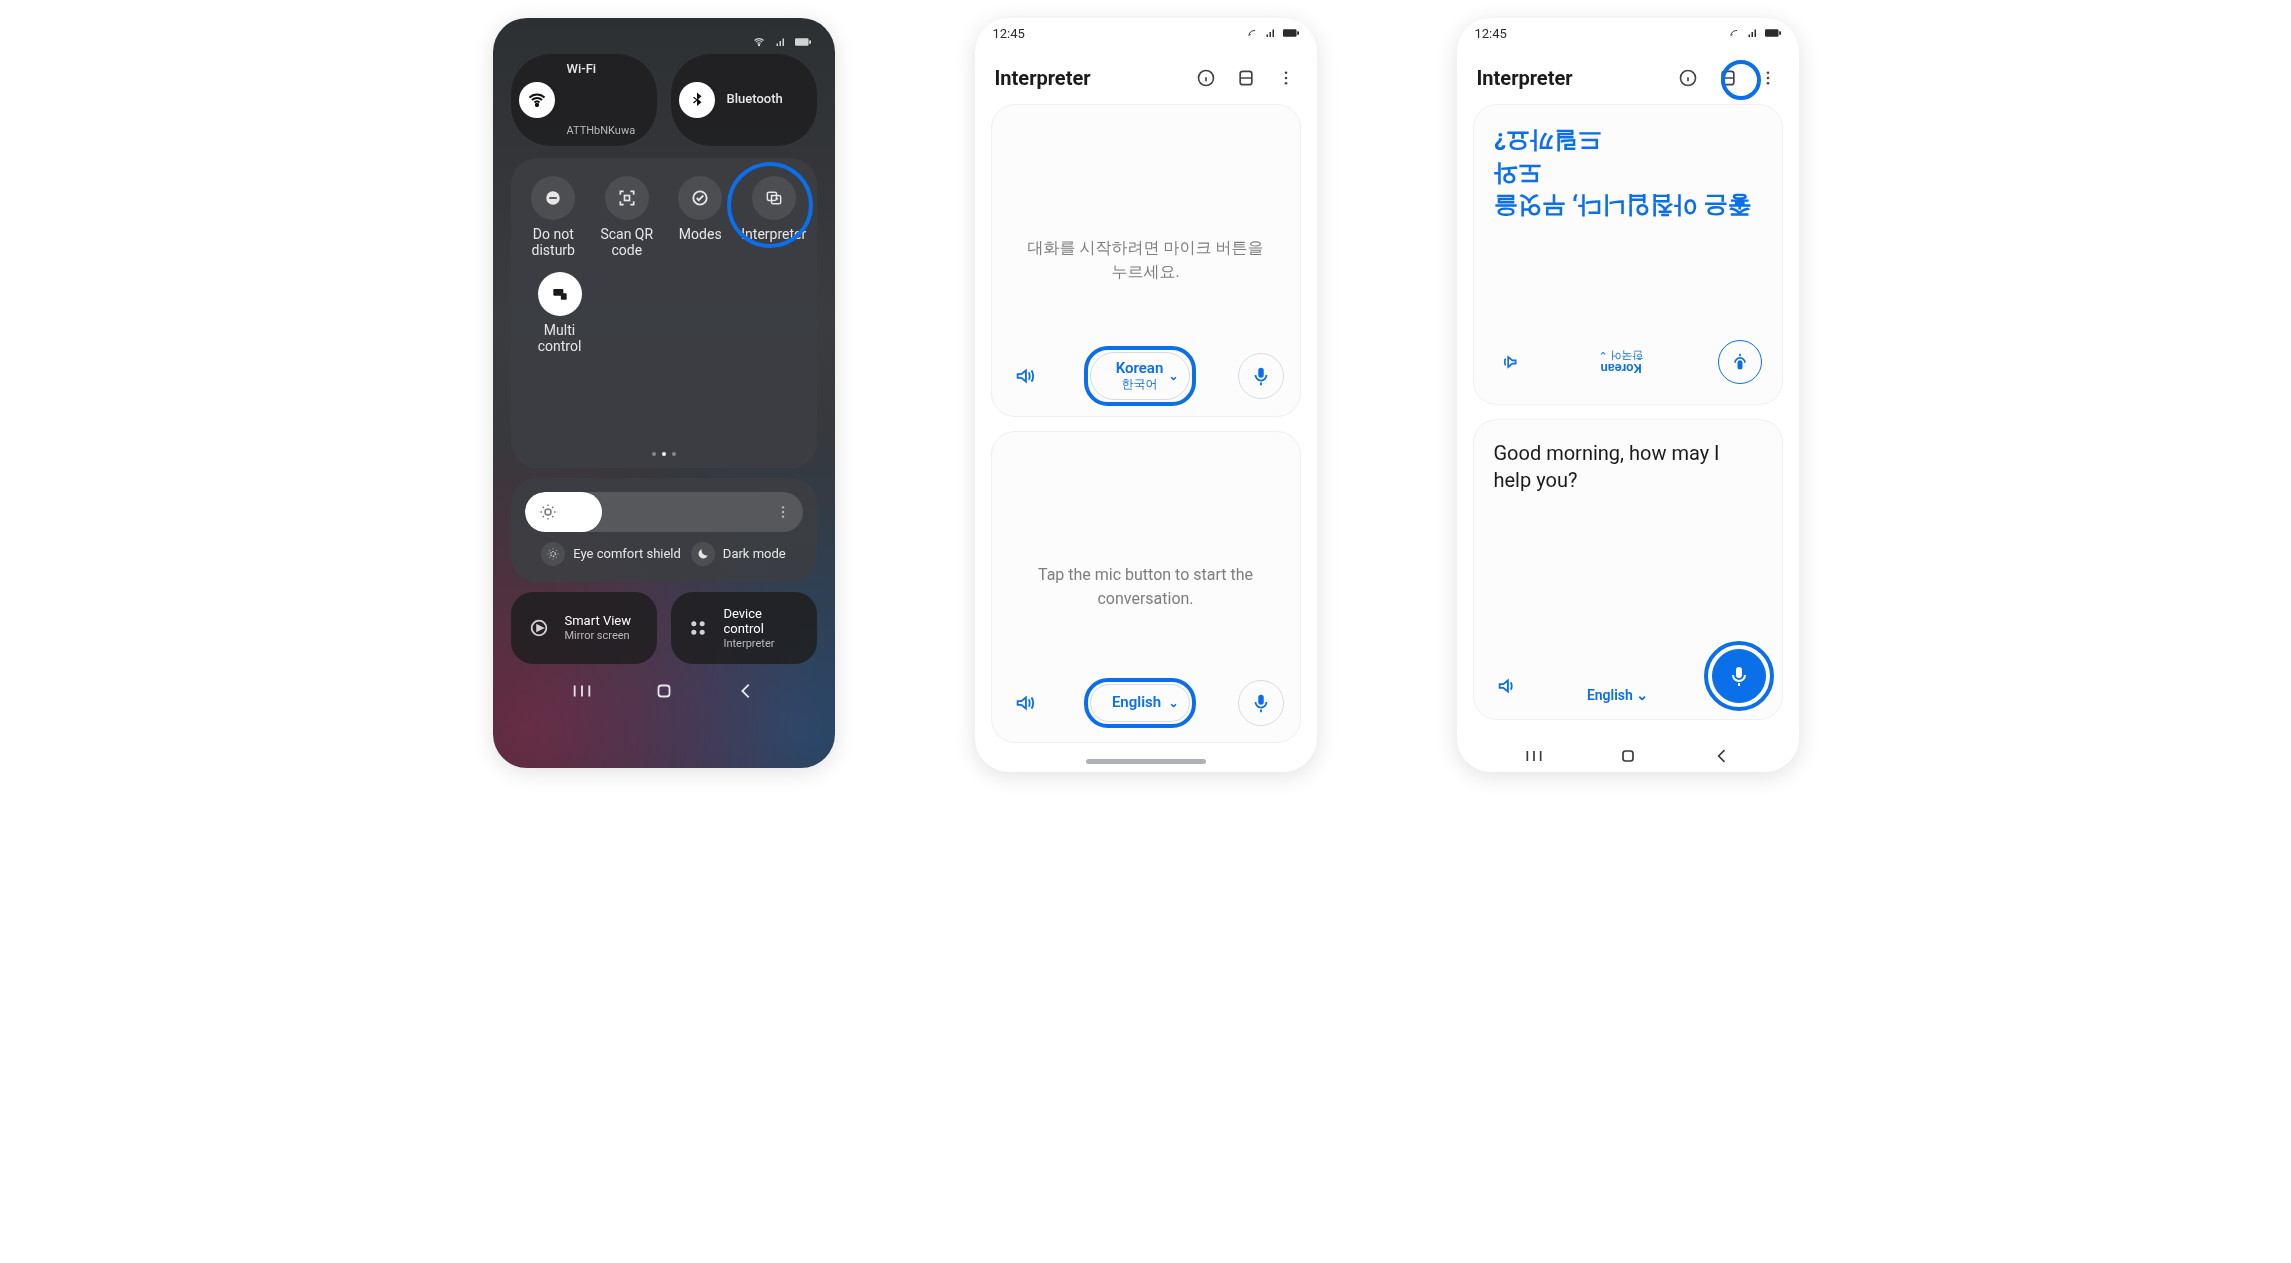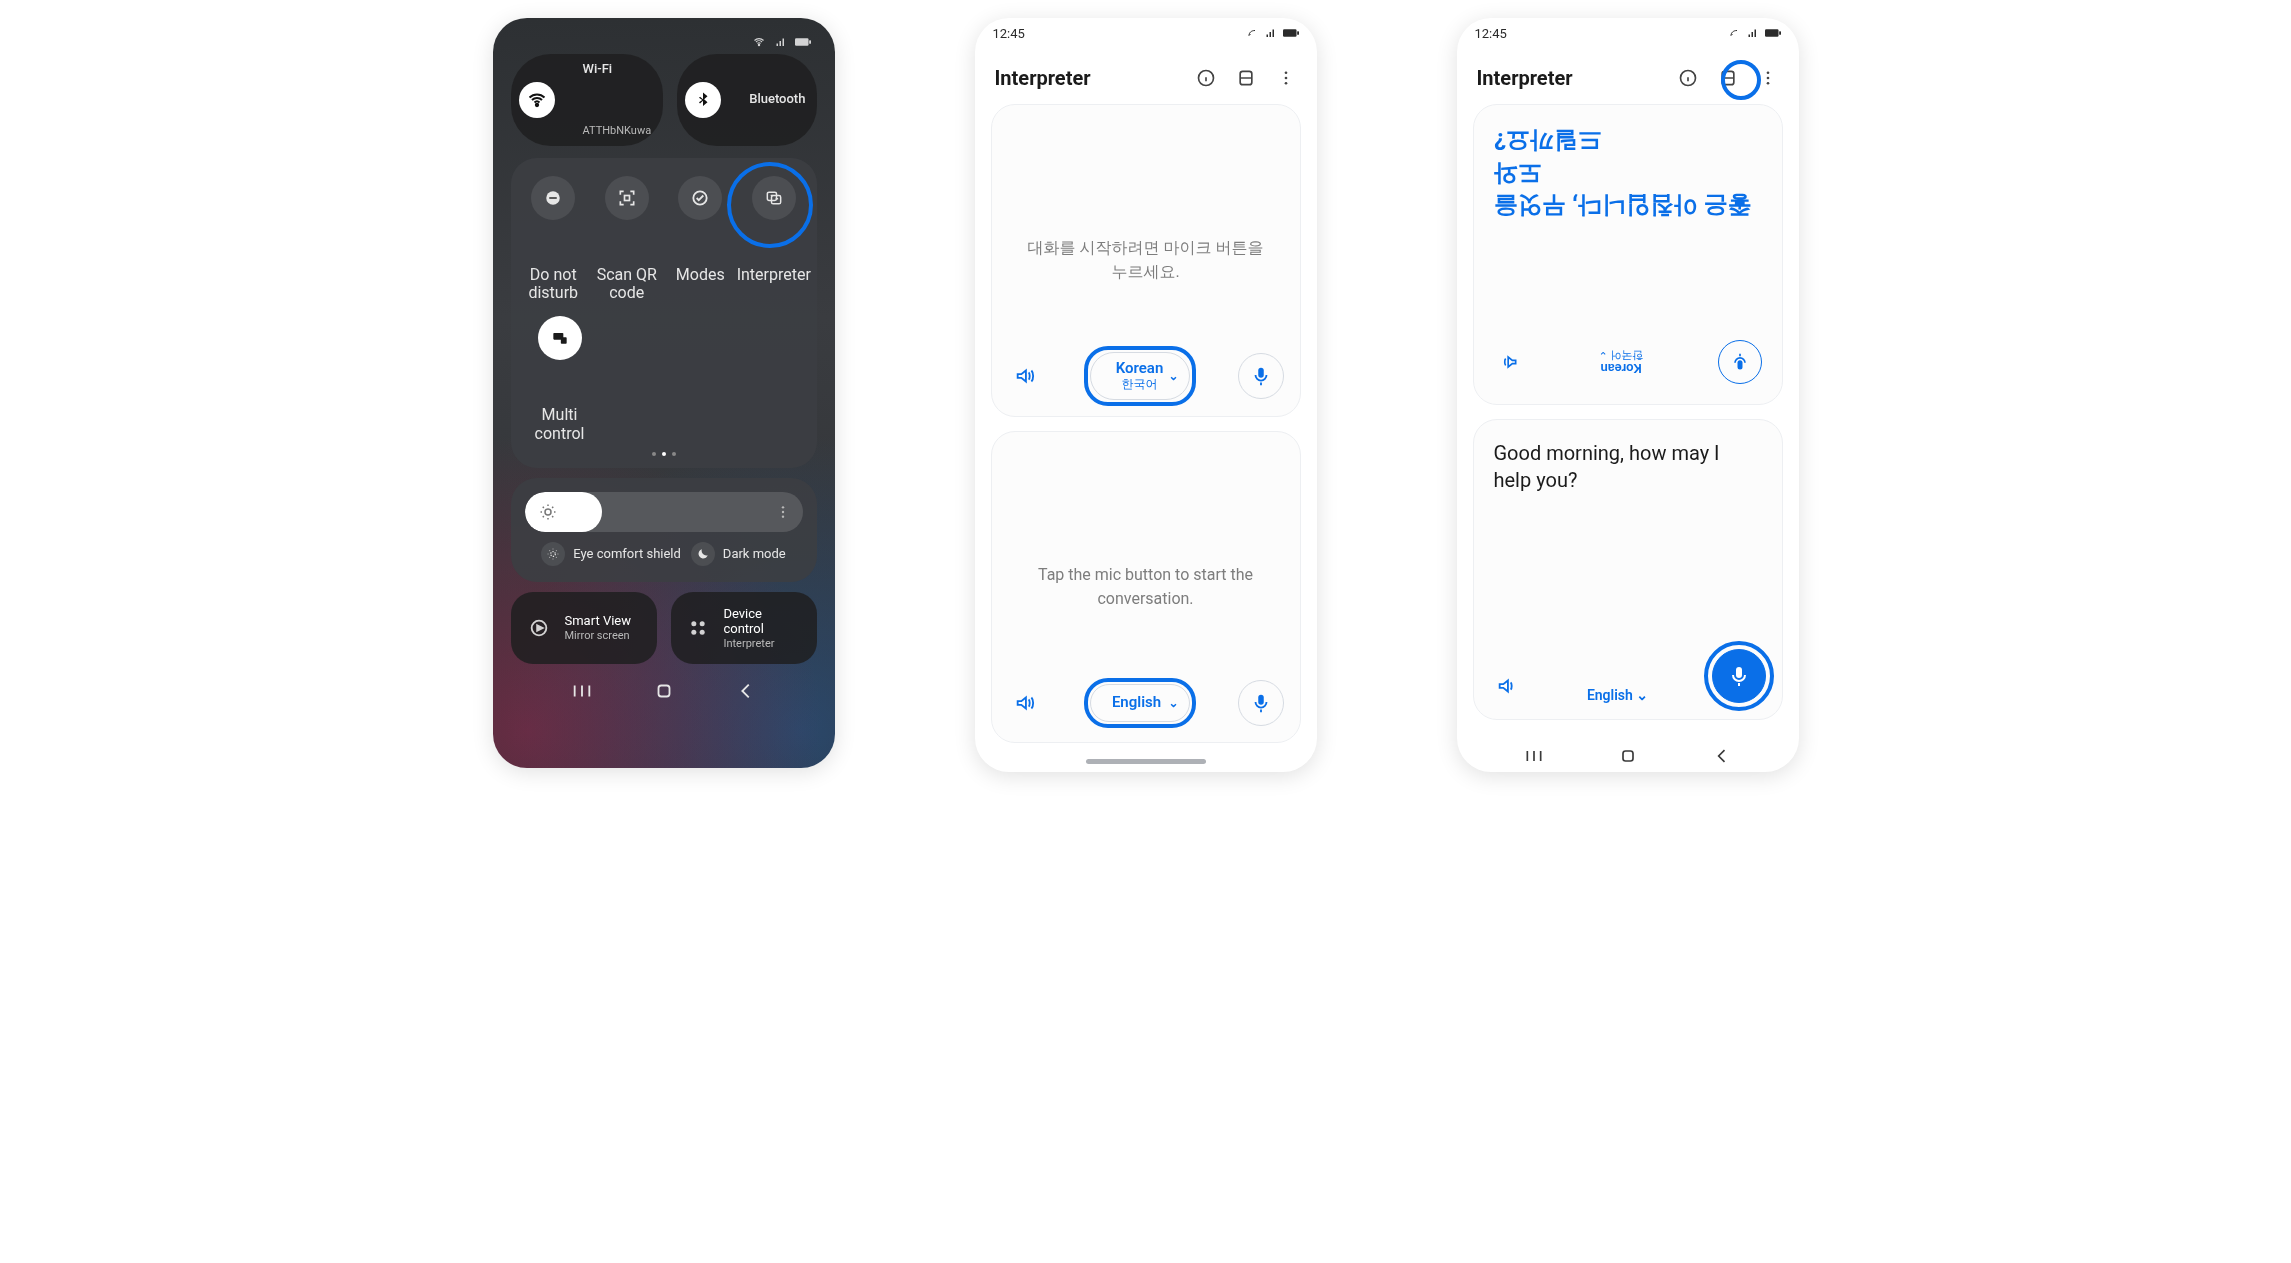--- a/index.html
+++ b/index.html
@@ -59,21 +59,21 @@
   .qs .date-row {
     display:flex; justify-content: space-between; align-items:center;
     padding: 4px 6px 14px;
   }
   .qs .date { font-size: 16px; font-weight: 500; }
   .qs .gear { width:22px; height:22px; opacity:.95; }
 
   .qs .pill-row { display:flex; gap:14px; margin-bottom:12px; }
   .qs .pill {
     flex:1; background: var(--qs-dark); border-radius: 40px;
-    display:flex; align-items:center; gap:28px; padding:8px 12px 8px 8px;
+    display:flex; align-items:center; gap:12px; padding:8px 12px 8px 8px;
     min-height: 52px;
   }
   .qs .pill .circle-ico {
     width:36px; height:36px; border-radius:50%; background:#fff; color:#111;
     display:flex; align-items:center; justify-content:center; flex:none;
   }
   .qs .pill .labels { display:flex; flex-direction:column; line-height:1.15; }
   .qs .pill .t1 { font-size:13px; font-weight:500; }
   .qs .pill .t2 { font-size:11px; color:var(--qs-sub);margin-top:48px; }
 
@@ -88,21 +88,21 @@
     width:70px; display:flex; flex-direction:column; align-items:center;
     text-align:center; gap:6px;
   }
   .qs .tile .tile-ico {
     width:44px; height:44px; border-radius:50%;
     display:flex; align-items:center; justify-content:center;
     font-size:18px;
   }
   .qs .tile .dark { background:#4c4e52; color:#e6e6e6; }
   .qs .tile .light { background:#fff; color:#1b1b1b; }
-  .qs .tile .cap { font-size:16px; color:#e6e6e6; line-height:1.15;margin-top:40px; }
+  .qs .tile .cap { font-size:14px; color:#e6e6e6; line-height:1.15; }
   .qs .tiles-row.r2 { justify-content:flex-start; padding-left:8px; margin-top:14px; }
   .qs .dots {
     position:absolute; bottom:12px; left:0; right:0;
     display:flex; justify-content:center; gap:6px;
   }
   .qs .dots .dot { width:4px; height:4px; border-radius:50%; background:#888; }
   .qs .dots .dot.active { background:#fff; }
 
   .qs .slider-panel {
     background:var(--qs-panel); border-radius:26px;

